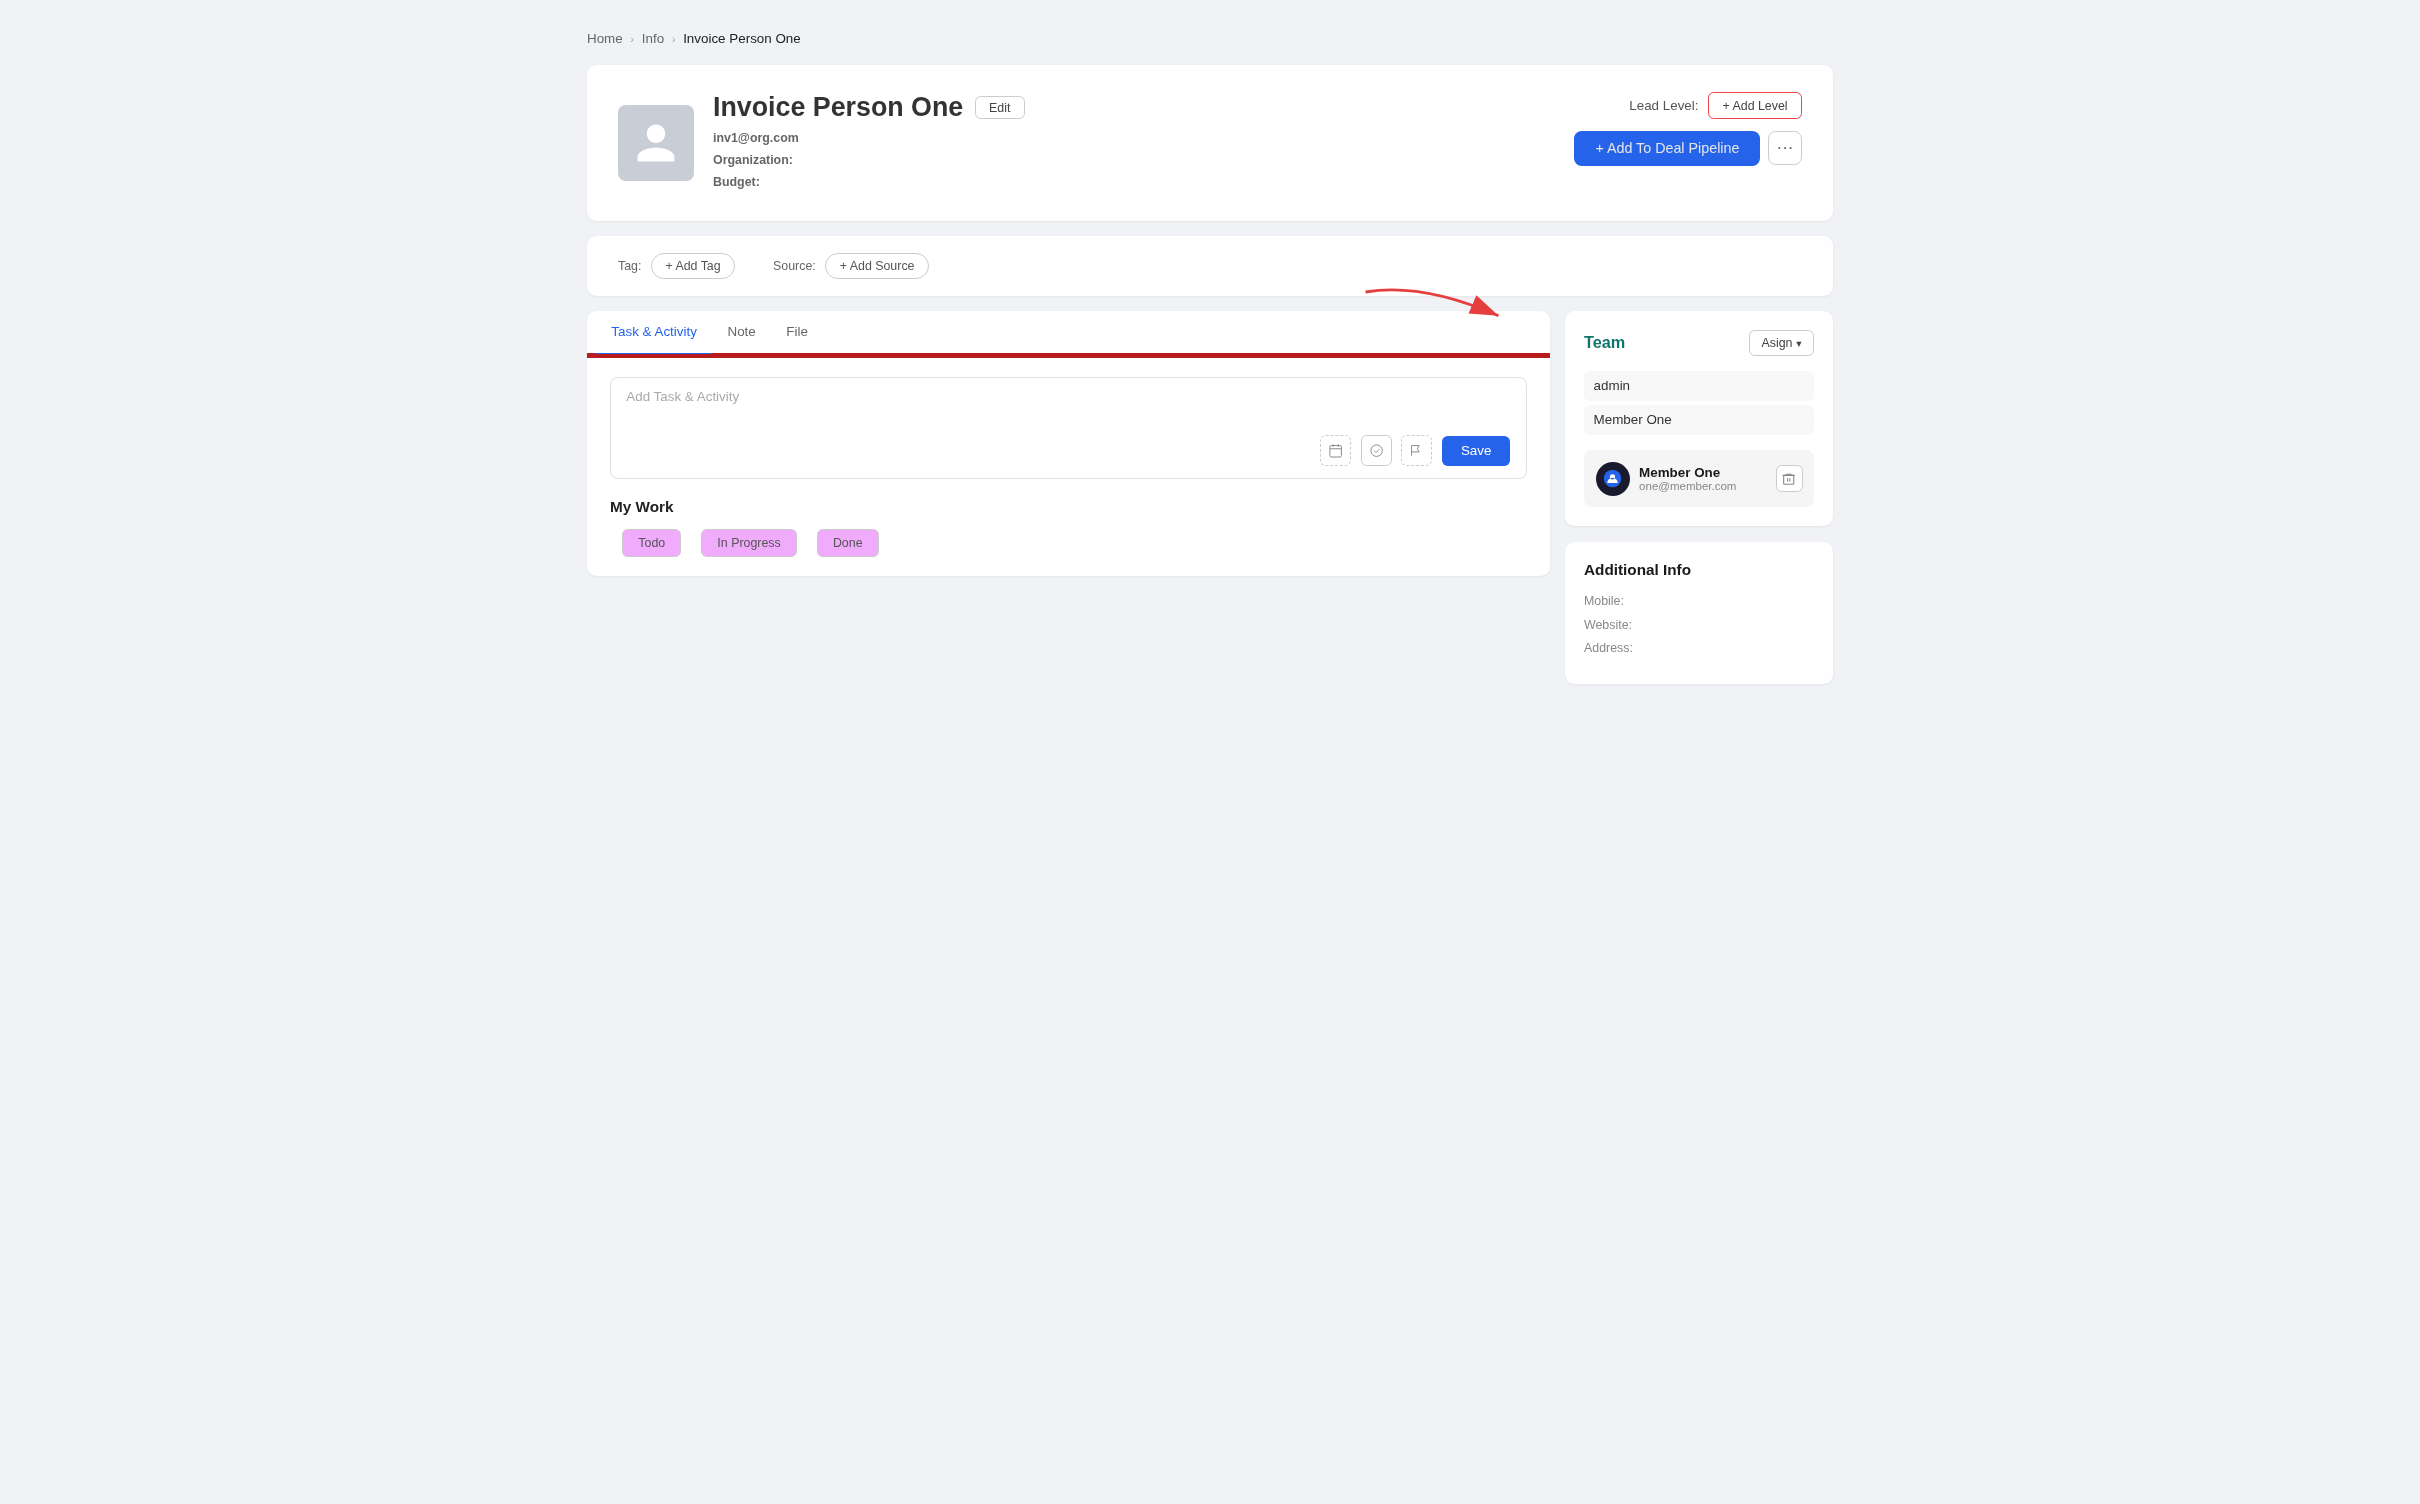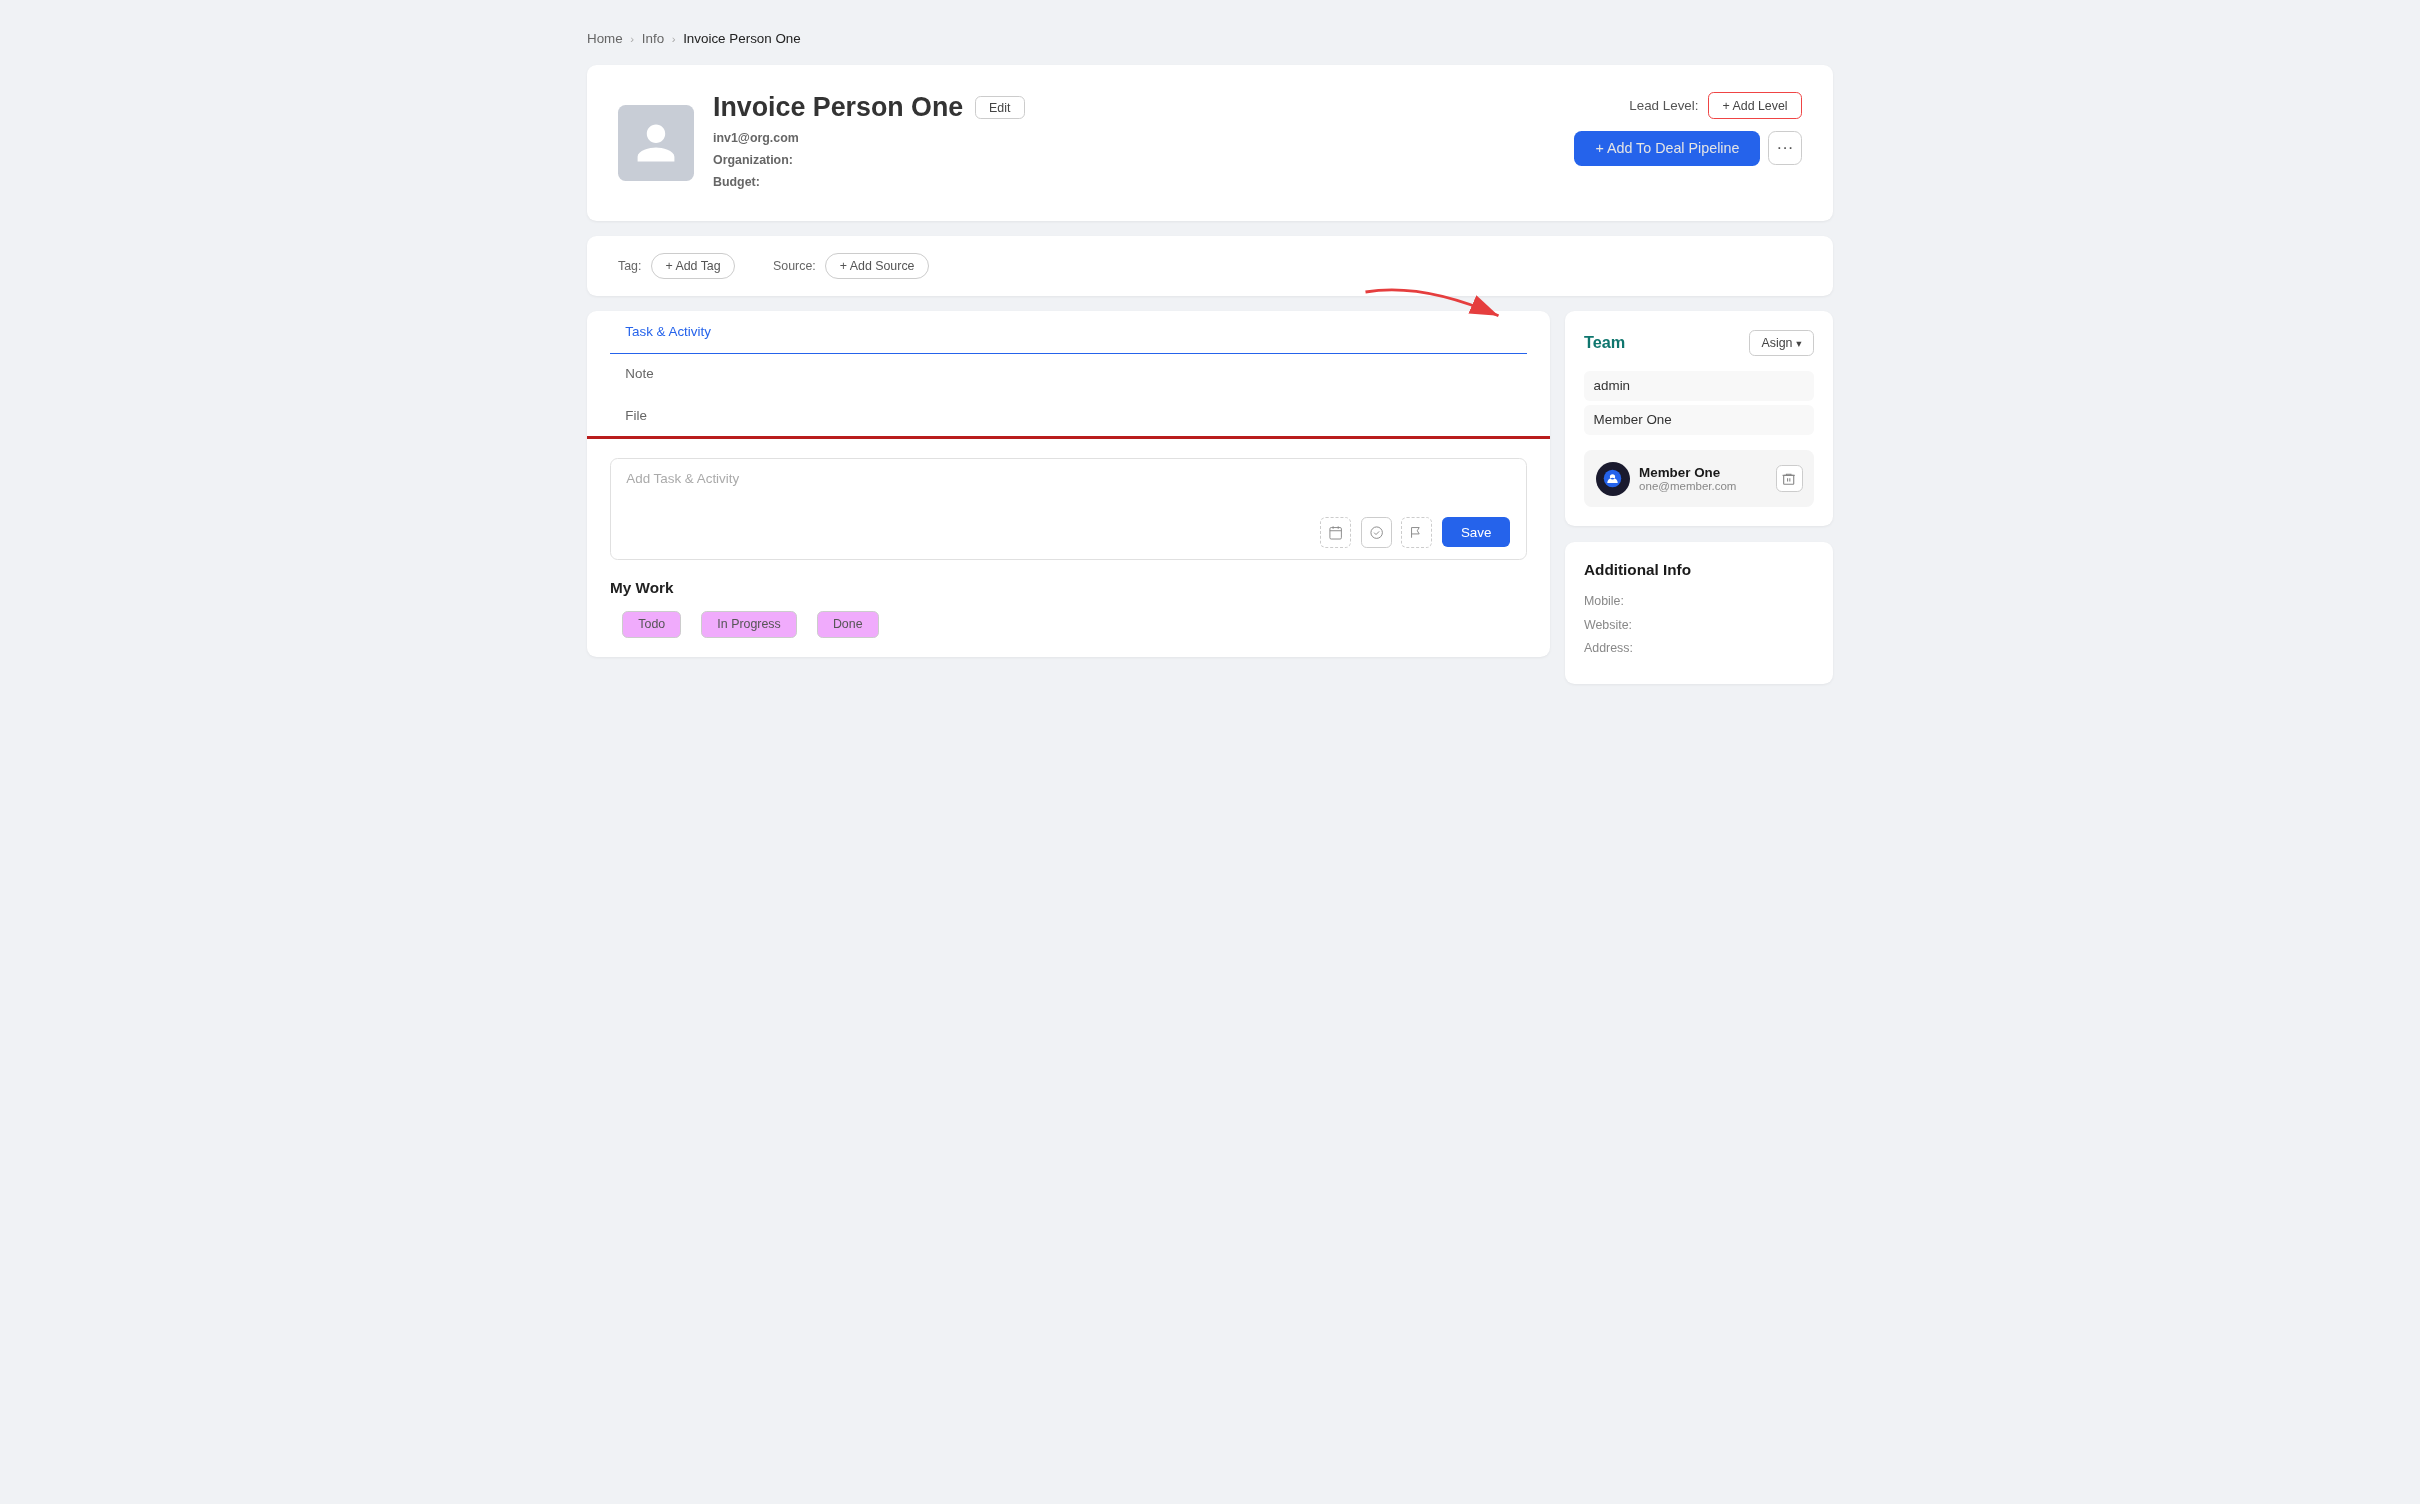--- a/index.html
+++ b/index.html
@@ -185,23 +185,22 @@
     .task-panel {
       flex: 1;
       background: #fff;
       border-radius: 9.6px;
       padding: 0;
       box-shadow: 0 1px 2.9px rgba(0,0,0,0.06);
       overflow: hidden;
     }
     .tabs {
       display: flex;
-      border-bottom: 3px solid #b91c1c;
-      padding: 0 23px;
-      flex-direction: column;
+      border-bottom: 5px solid #b91c1c;
+      padding: 0 9px;
     }
     .tab {
       padding: 13.4px 15.3px;
       font-size: 13.4px;
       color: #666;
       cursor: pointer;
       border-bottom: 1.9px solid transparent;
       margin-bottom: -1px;
     }
     .tab.active {

